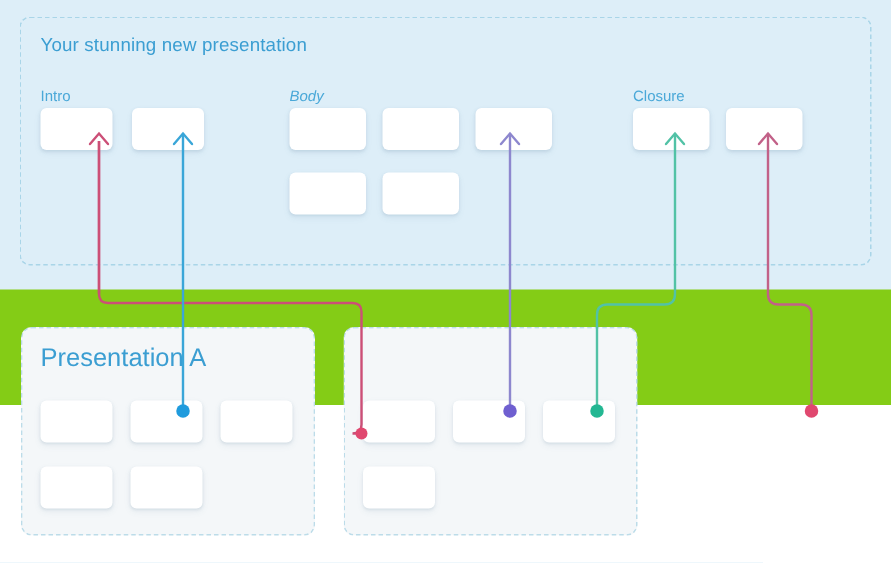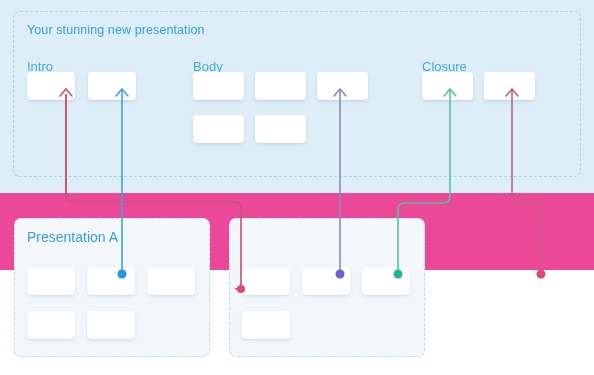--- a/index.html
+++ b/index.html
@@ -6,21 +6,21 @@
   html, body {
     width: 594px;
     height: 375px;
     overflow: hidden;
     font-family: "Liberation Sans", sans-serif;
   }
   #stage {
     position: relative;
     width: 594px;
     height: 270px;
-    background: #ec4899;
+    background: #84cc16;
   }
 
   
   .source-band {
     position: absolute;
     left: 0; top: 0;
     width: 594px; height: 193px;
     background: #ddeef8;
   }
 
@@ -50,27 +50,27 @@
     position: absolute;
     left: 26px; top: 22px;
     font-size: 12.5px;
     color: #3b9ed2;
     letter-spacing: .1px;
     white-space: nowrap;
   }
   .panel-title {
     position: absolute;
     top: 10px; left: 12px;
-    font-size: 14px;
+    font-size: 17px;
     color: #3b9ed2;
     white-space: nowrap;
   }
   .section-label {
     position: absolute;
-    font-size: 13px;
+    font-size: 10px;
     color: #4aa8d8;
     white-space: nowrap;
   }
 
   
   .card {
     position: absolute;
     width: 48px; height: 28px;
     background: #ffffff;
     border-radius: 4px;
@@ -93,21 +93,21 @@
 
   <div class="source-band"></div>
 
   <div class="panel panel-source">
     <div class="deck-title" style="left:13px; top:11px; position:absolute;">Your stunning new presentation</div>
 
     <div class="section-label" style="left:13px; top:47px;">Intro</div>
     <div class="card" style="left:13px;  top:60px;"></div>
     <div class="card" style="left:74px;  top:60px;"></div>
 
-    <div class="section-label" style="left:179px; top:47px;">Body</div>
+    <div class="section-label" style="left:179px; top:47px;font-style:italic;">Body</div>
     <div class="card wide" style="left:179px; top:60px;"></div>
     <div class="card wide" style="left:241px; top:60px;"></div>
     <div class="card wide" style="left:303px; top:60px;"></div>
     <div class="card wide" style="left:179px; top:103px;"></div>
     <div class="card wide" style="left:241px; top:103px;"></div>
 
     <div class="section-label" style="left:408px; top:47px;">Closure</div>
     <div class="card wide" style="left:408px; top:60px;"></div>
     <div class="card wide" style="left:470px; top:60px;"></div>
   </div>

